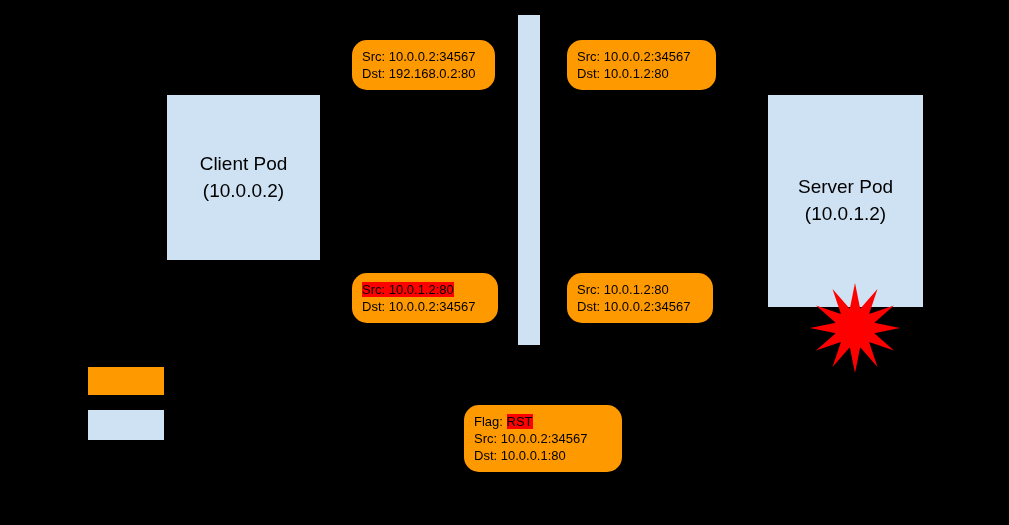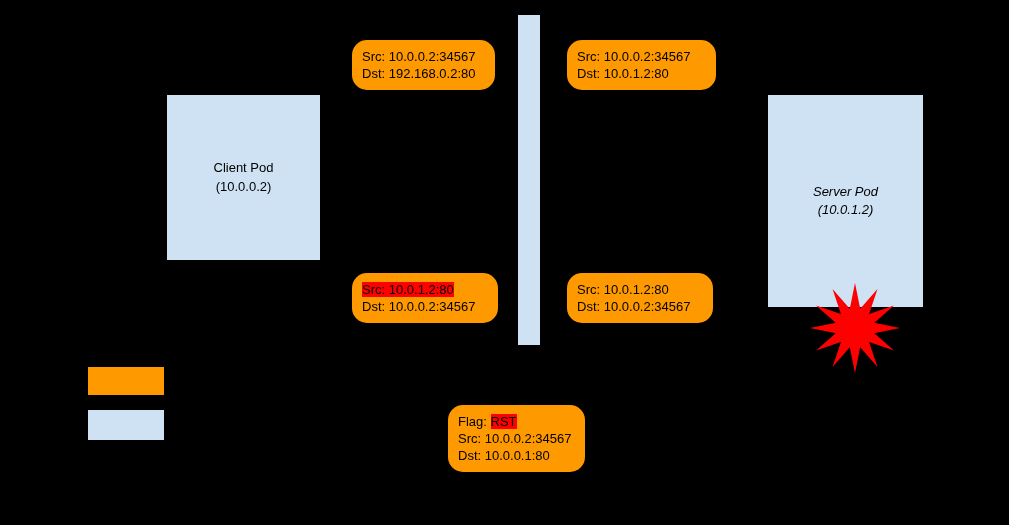--- a/index.html
+++ b/index.html
@@ -13,21 +13,21 @@
     font-family: "Liberation Sans", sans-serif;
   }
   .pod {
     position: absolute;
     background: var(--pod-fill, #cfe2f3);
     display: flex;
     flex-direction: column;
     align-items: center;
     justify-content: center;
     color: var(--text, #000);
-    font-size: 13px;
+    font-size: 19px;
     line-height: 1.4;
     text-align: center;
   }
   .bar {
     position: absolute;
     background: var(--pod-fill, #cfe2f3);
   }
   .packet {
     position: absolute;
     background: var(--packet-fill, #ff9900);
@@ -51,21 +51,21 @@
 </head>
 <body>
 
 <div class="canvas">
 
   <div class="pod" style="left:167px; top:95px; width:153px; height:165px;">
     <div>Client Pod</div>
     <div>(10.0.0.2)</div>
   </div>
 
-  <div class="pod" style="left:768px; top:95px; width:155px; height:212px;font-style:italic;">
+  <div class="pod" style="left:768px; top:95px; width:155px; height:212px;">
     <div>Server Pod</div>
     <div>(10.0.1.2)</div>
   </div>
 
   <div class="bar" style="left:518px; top:15px; width:22px; height:330px;"></div>
 
   <div class="packet" style="left:352px; top:40px; width:143px;">
     <div>Src: 10.0.0.2:34567</div>
     <div>Dst: 192.168.0.2:80</div>
   </div>
@@ -78,21 +78,21 @@
   <div class="packet" style="left:352px; top:273px; width:146px;">
     <div><span class="hl">Src: 10.0.1.2:80</span></div>
     <div>Dst: 10.0.0.2:34567</div>
   </div>
 
   <div class="packet" style="left:567px; top:273px; width:146px;">
     <div>Src: 10.0.1.2:80</div>
     <div>Dst: 10.0.0.2:34567</div>
   </div>
 
-  <div class="packet" style="left:448px; top:405px; width:137px;">
+  <div class="packet" style="left:464px; top:405px; width:158px;">
     <div><span>Flag: </span><span class="hl">RST</span></div>
     <div>Src: 10.0.0.2:34567</div>
     <div>Dst: 10.0.0.1:80</div>
   </div>
 
   <svg class="explosion" style="left:810px; top:283px;" width="90" height="90" viewBox="0 0 90 90" aria-hidden="true">
     <polygon style="fill:var(--explosion-fill, #ff0000);" points="90,45 64.3,39.8 84,22.5 59.1,30.9 67.5,6 50.2,25.7 45,0 39.8,25.7 22.5,6 30.9,30.9 6,22.5 25.7,39.8 0,45 25.7,50.2 6,67.5 30.9,59.1 22.5,84 39.8,64.3 45,90 50.2,64.3 67.5,84 59.1,59.1 84,67.5 64.3,50.2"></polygon>
   </svg>
 
   <div class="legend-swatch" style="left:88px; top:367px; width:76px; height:28px; background:var(--packet-fill, #ff9900);"></div>

